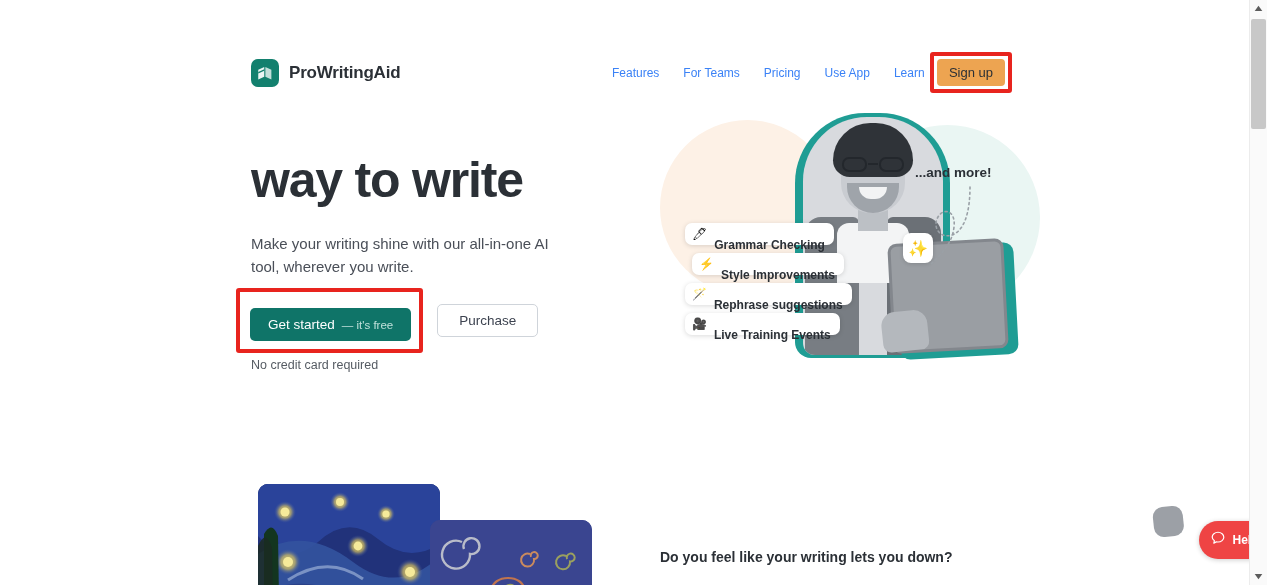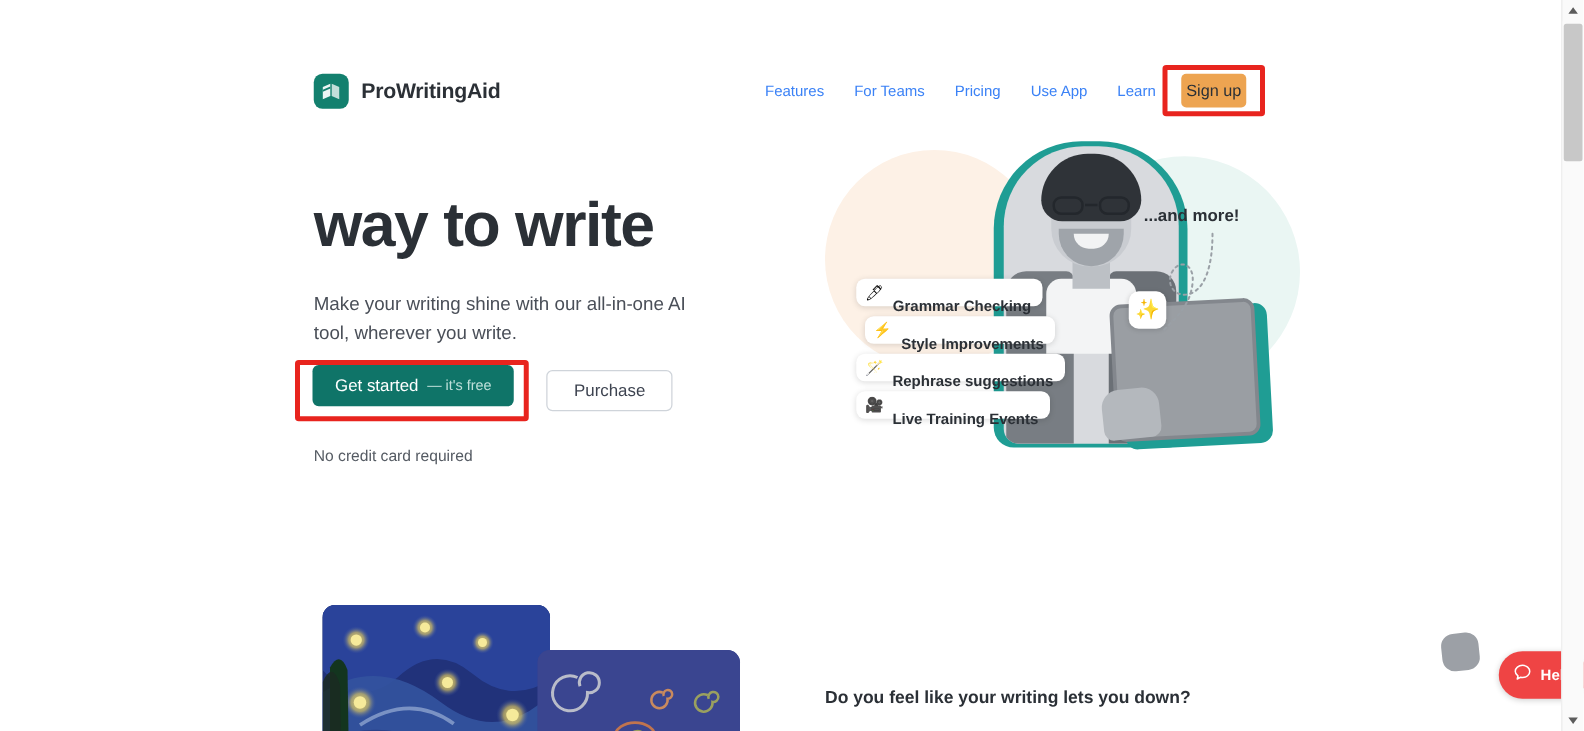--- a/index.html
+++ b/index.html
@@ -99,21 +99,21 @@
     width: 82px;
     height: 41px;
     border: 4px solid #e8241e;
     border-radius: 3px;
     background: #ffffff;
     display: flex;
     align-items: center;
     justify-content: center;
   }
   .signup-btn {
-    width: 52px;
+    width: 68px;
     height: 27px;
     background: #eda451;
     border-radius: 4px;
     display: flex;
     align-items: center;
     justify-content: center;
     font-size: 13px;
     color: #2b3036;
     cursor: pointer;
     white-space: nowrap;
@@ -145,21 +145,21 @@
     position: absolute;
     left: 236px;
     top: 288px;
     display: flex;
     align-items: center;
   }
   .cta-annot {
     border: 4px solid #e8241e;
     border-radius: 3px;
     background: #ffffff;
-    padding: 0 8px 8px 10px;
+    padding: 16px 8px 8px 10px;
     display: flex;
     align-items: center;
   }
   .btn-start {
     background: #0f7468;
     border-radius: 5px;
     height: 33px;
     padding: 0 18px;
     display: flex;
     align-items: center;

